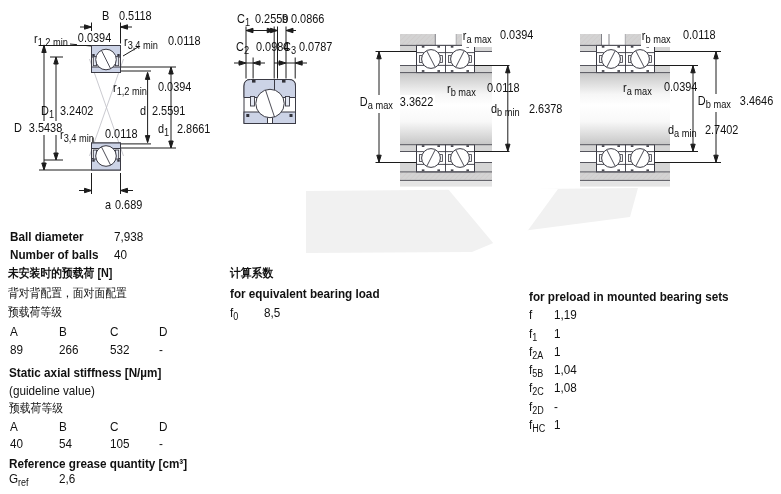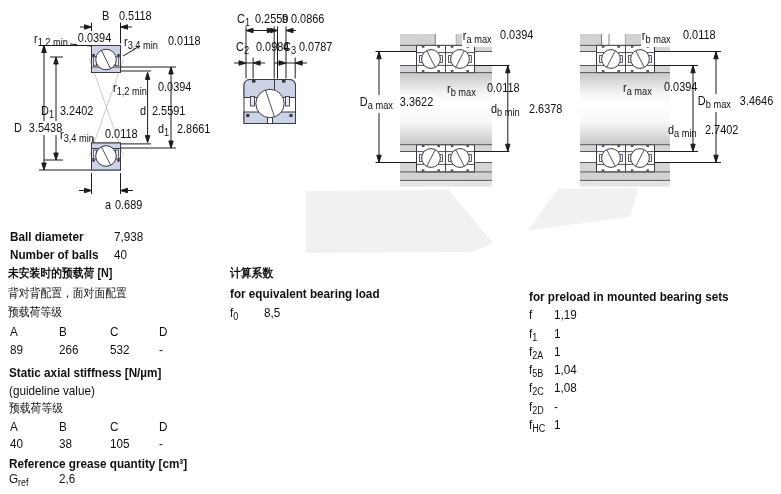--- a/index.html
+++ b/index.html
@@ -411,21 +411,21 @@
 
 <div class="txt b" style="left:9px;top:365px">Static axial stiffness [N/µm]</div>
 <div class="txt" style="left:9px;top:383px">(guideline value)</div>
 <div class="txt zh" style="left:9px;top:401px">预载荷等级</div>
 <div>
   <span class="cell" style="left:10px;top:419px">A</span>
   <span class="cell" style="left:59px;top:419px">B</span>
   <span class="cell" style="left:110px;top:419px">C</span>
   <span class="cell" style="left:159px;top:419px">D</span>
   <span class="cell" style="left:10px;top:436px">40</span>
-  <span class="cell" style="left:59px;top:436px">38</span>
+  <span class="cell" style="left:59px;top:436px">54</span>
   <span class="cell" style="left:110px;top:436px">105</span>
   <span class="cell" style="left:159px;top:436px">-</span>
 </div>
 
 <div class="txt b" style="left:9px;top:456px">Reference grease quantity [cm³]</div>
 <div class="txt" style="left:9px;top:471px"><span>G</span><span class="sub10">ref</span></div>
 <div class="txt" style="left:59px;top:471px">2,6</div>
 
 <div class="txt b zh" style="left:230px;top:266px">计算系数</div>
 <div class="txt b" style="left:230px;top:286px">for equivalent bearing load</div>

